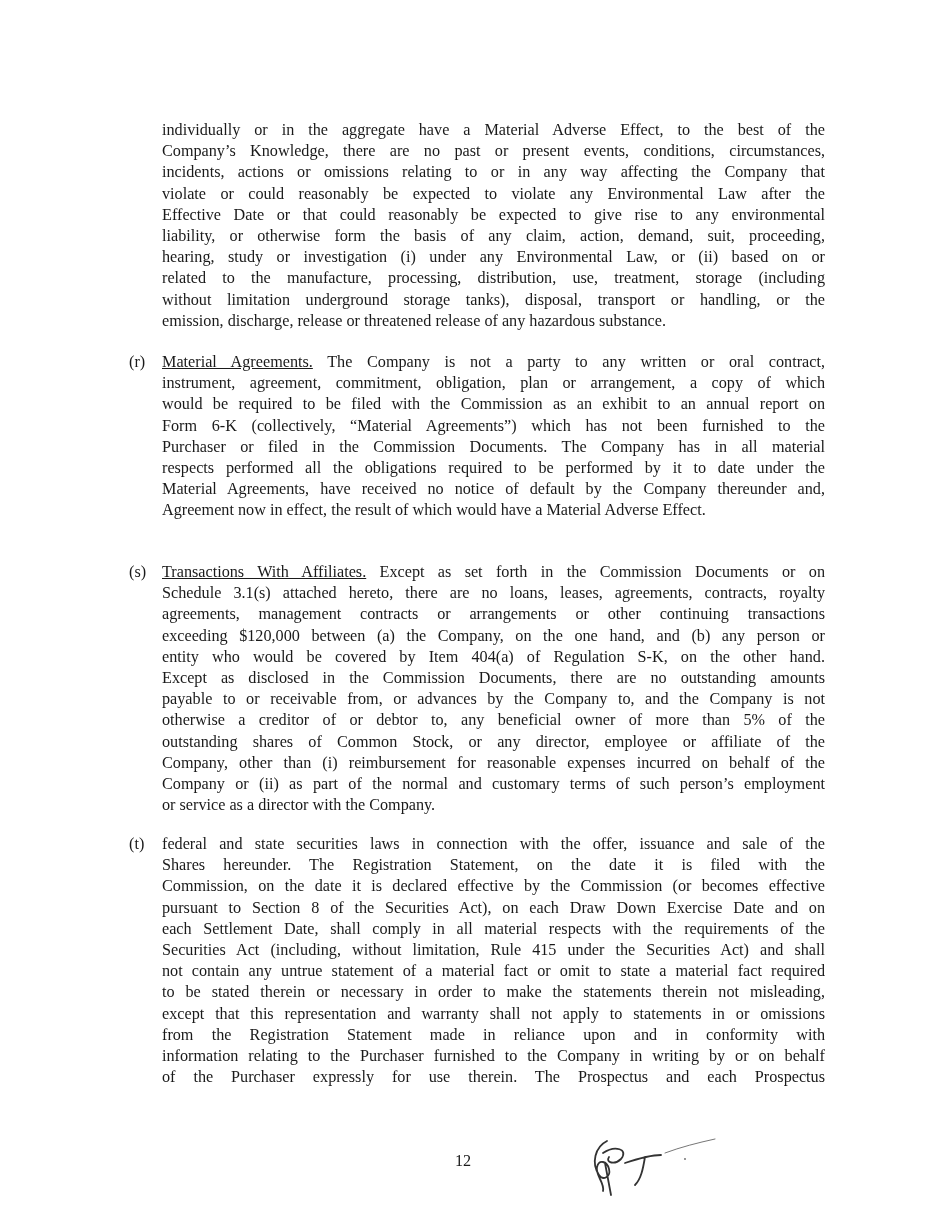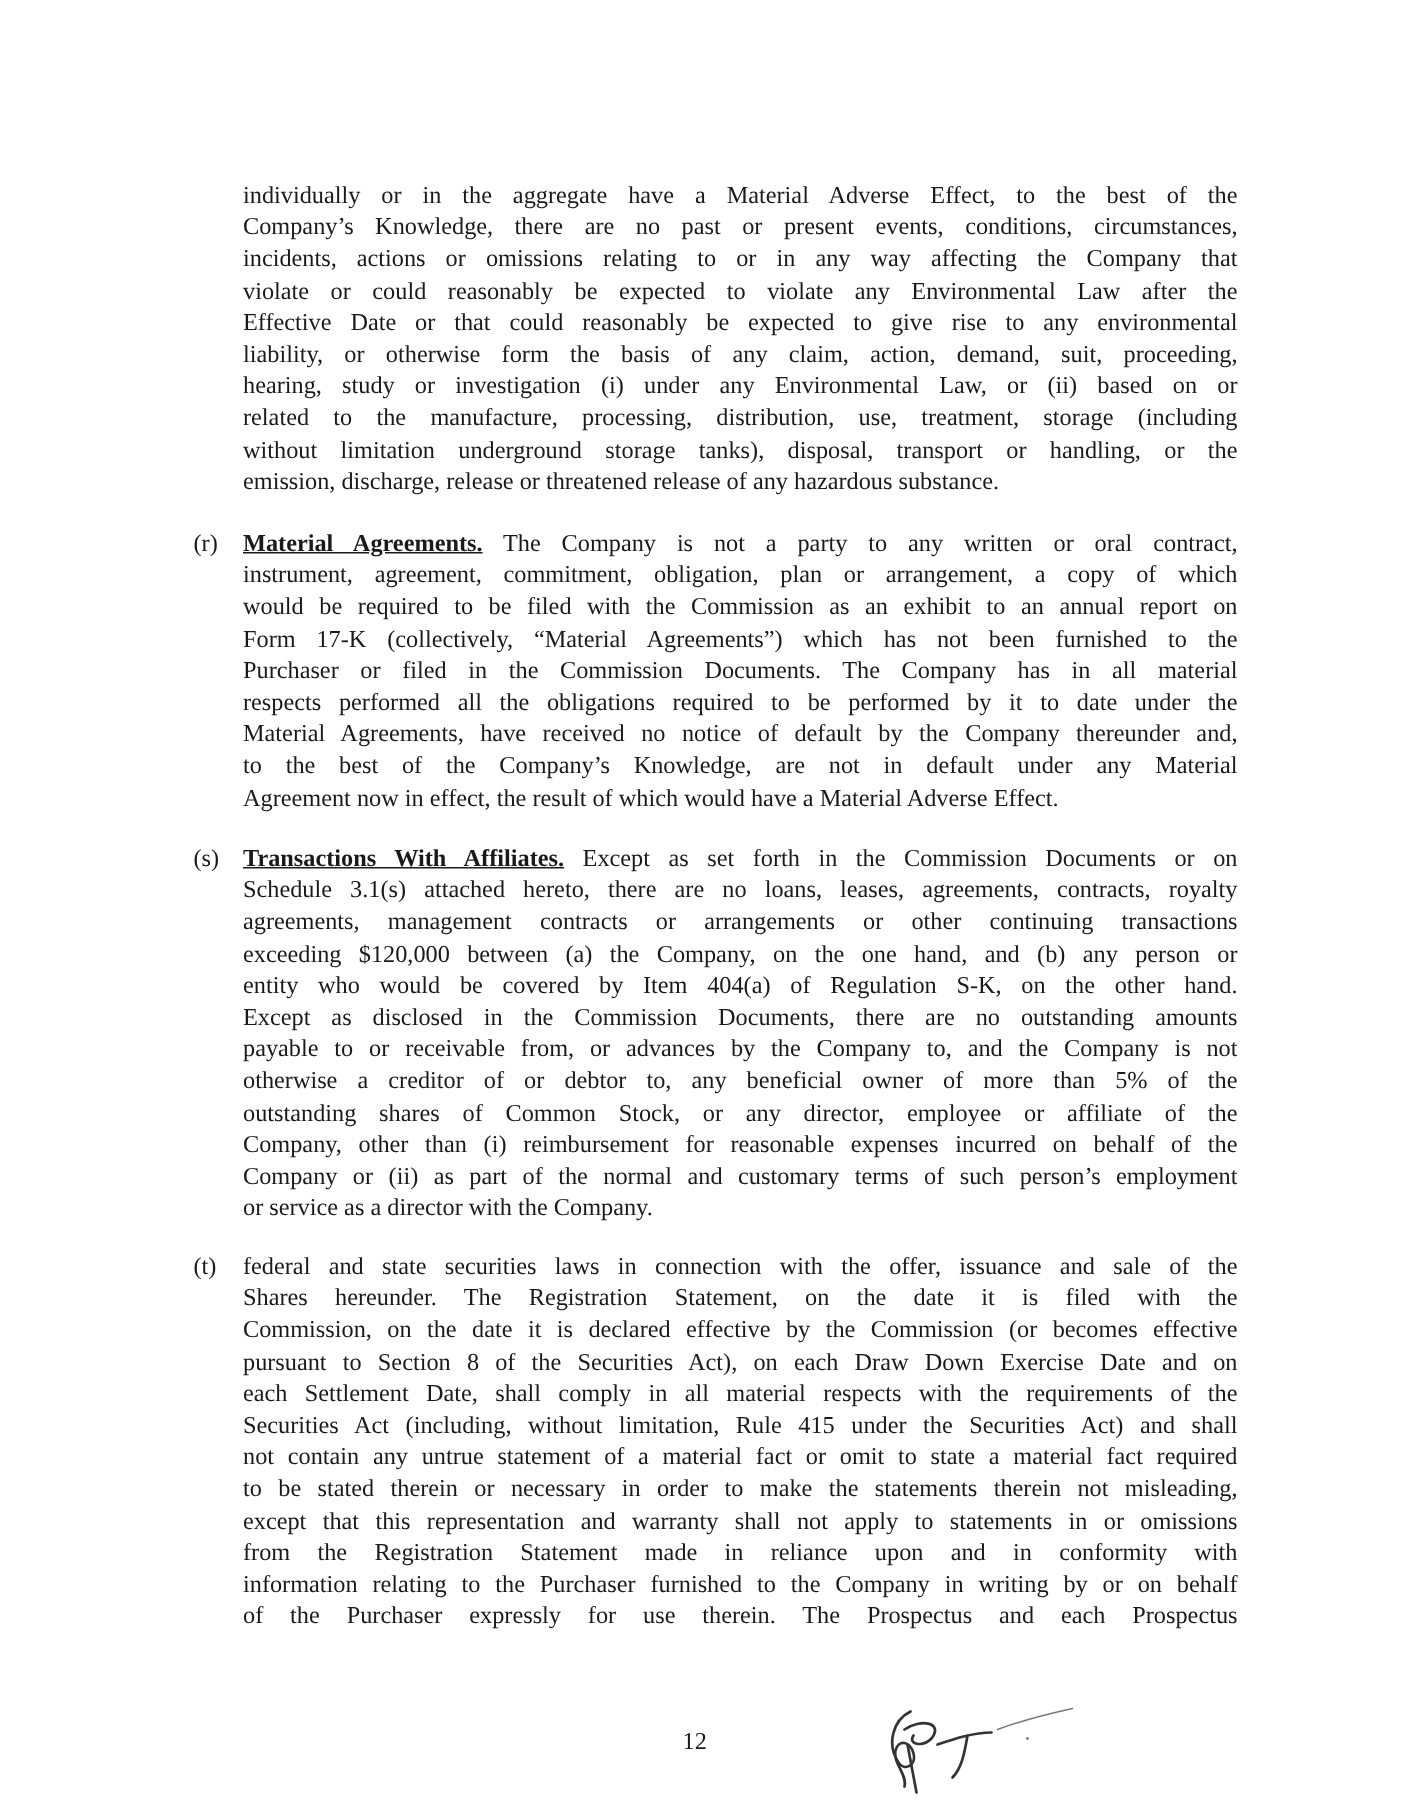--- a/index.html
+++ b/index.html
@@ -11,21 +11,21 @@
   .para {
     position:absolute; left:162px; width:663px;
     font-size:16.2px; line-height:21.2px; text-align:justify;
     text-align-last:left;
   }
   .para .line { display:block; text-align:justify; text-align-last:justify; white-space:normal; }
   .para .line.last { text-align-last:left; }
   .marker {
     position:absolute; left:129px; font-size:16.2px; line-height:21.2px;
   }
-  .heading { font-weight:bold; text-decoration:underline; }
+  .heading { font-weight:normal; text-decoration:underline; }
   .u { }
   .page-number {
     position:absolute; left:455px; top:1136px; font-size:16.2px; line-height:20px;
   }
   .signature { position:absolute; left:585px; top:1118px; width:140px; height:70px; }
 </style>
 </head>
 <body>
 
 <div class="page">
@@ -41,25 +41,24 @@
     <span class="line">related to the manufacture, processing, distribution, use, treatment, storage (including</span>
     <span class="line">without limitation underground storage tanks), disposal, transport or handling, or the</span>
     <span class="line last">emission, discharge, release or threatened release of any hazardous substance.</span>
   </div>
 
   <span class="marker" style="top:337px;">(r)</span>
   <div class="para" style="top:337px;">
     <span class="line"><span class="heading">Material Agreements.</span><span> The Company is not a party to any written or oral contract,</span></span>
     <span class="line">instrument, agreement, commitment, obligation, plan or arrangement, a copy of which</span>
     <span class="line">would be required to be filed with the Commission as an exhibit to an annual report on</span>
-    <span class="line"><span>Form 17-K (collectively, “</span><span class="u">Material Agreements</span><span>”) which has not been furnished to the</span></span>
+    <span class="line"><span>Form 6-K (collectively, “</span><span class="u">Material Agreements</span><span>”) which has not been furnished to the</span></span>
     <span class="line">Purchaser or filed in the Commission Documents. The Company has in all material</span>
     <span class="line">respects performed all the obligations required to be performed by it to date under the</span>
     <span class="line">Material Agreements, have received no notice of default by the Company thereunder and,</span>
-    <span class="line">to the best of the Company’s Knowledge, are not in default under any Material</span>
     <span class="line last">Agreement now in effect, the result of which would have a Material Adverse Effect.</span>
   </div>
 
   <span class="marker" style="top:547px;">(s)</span>
   <div class="para" style="top:547px;">
     <span class="line"><span class="heading">Transactions With Affiliates.</span><span> Except as set forth in the Commission Documents or on</span></span>
     <span class="line">Schedule 3.1(s) attached hereto, there are no loans, leases, agreements, contracts, royalty</span>
     <span class="line">agreements, management contracts or arrangements or other continuing transactions</span>
     <span class="line">exceeding $120,000 between (a) the Company, on the one hand, and (b) any person or</span>
     <span class="line">entity who would be covered by Item 404(a) of Regulation S-K, on the other hand.</span>

